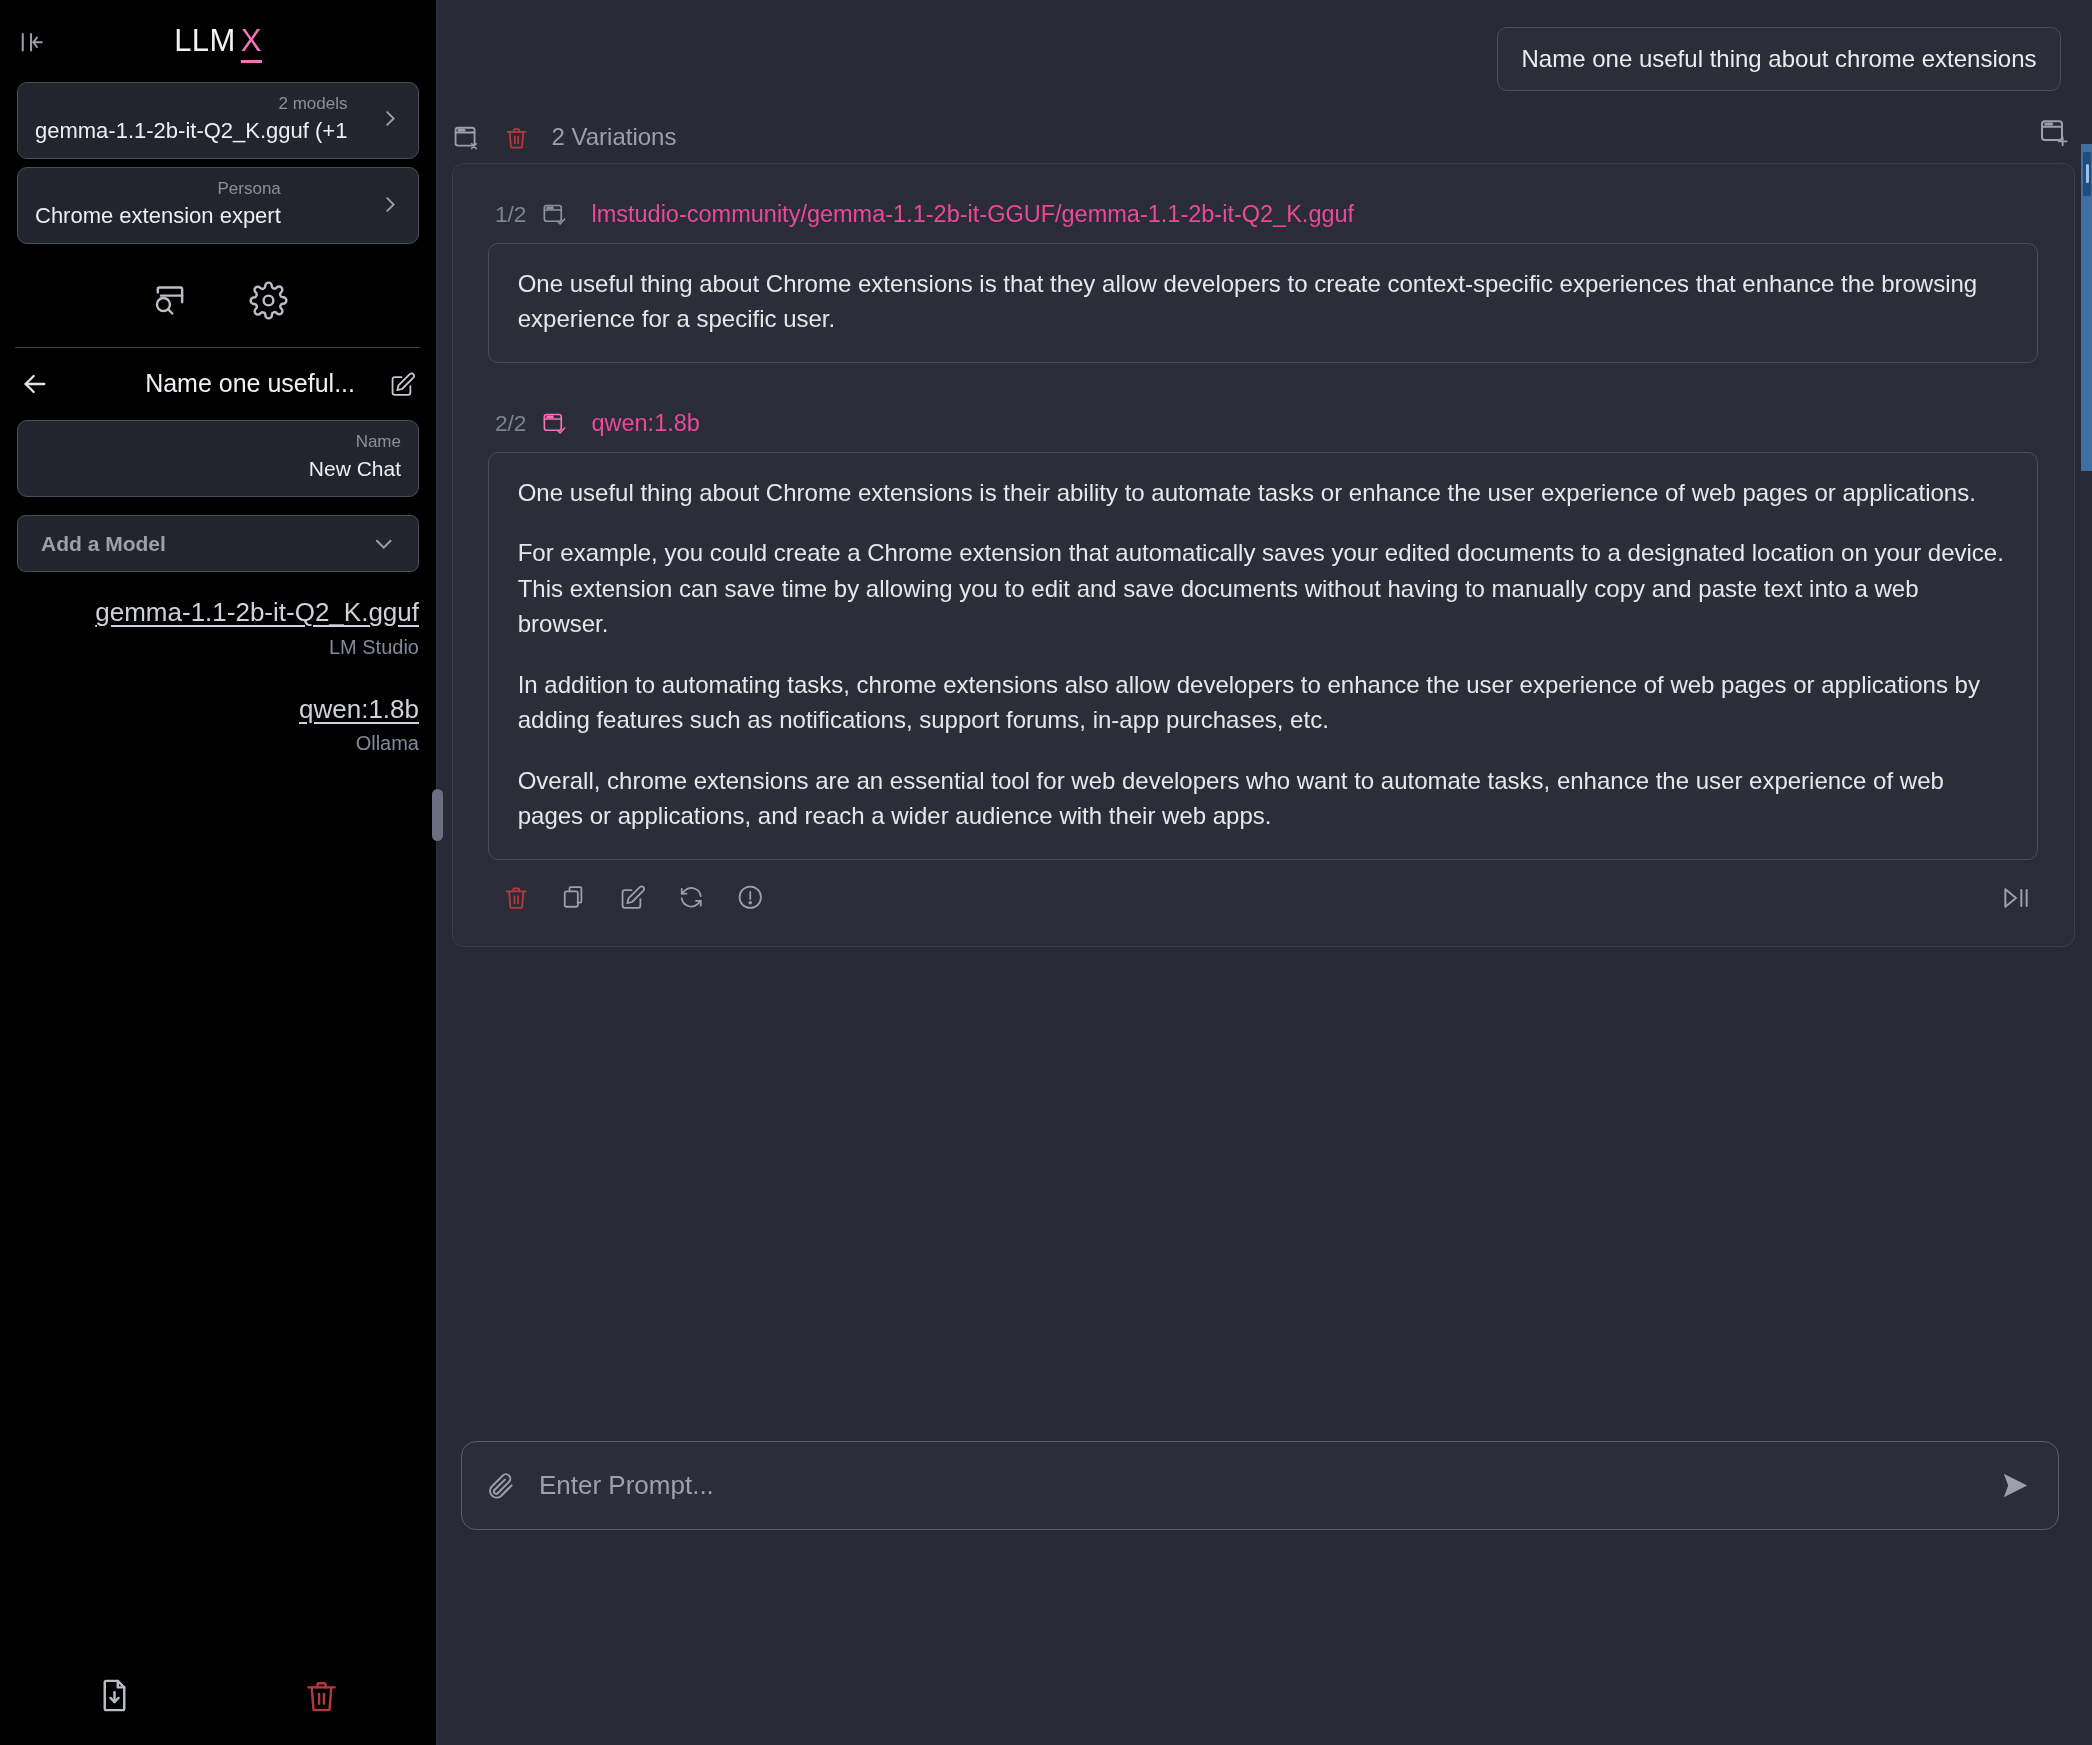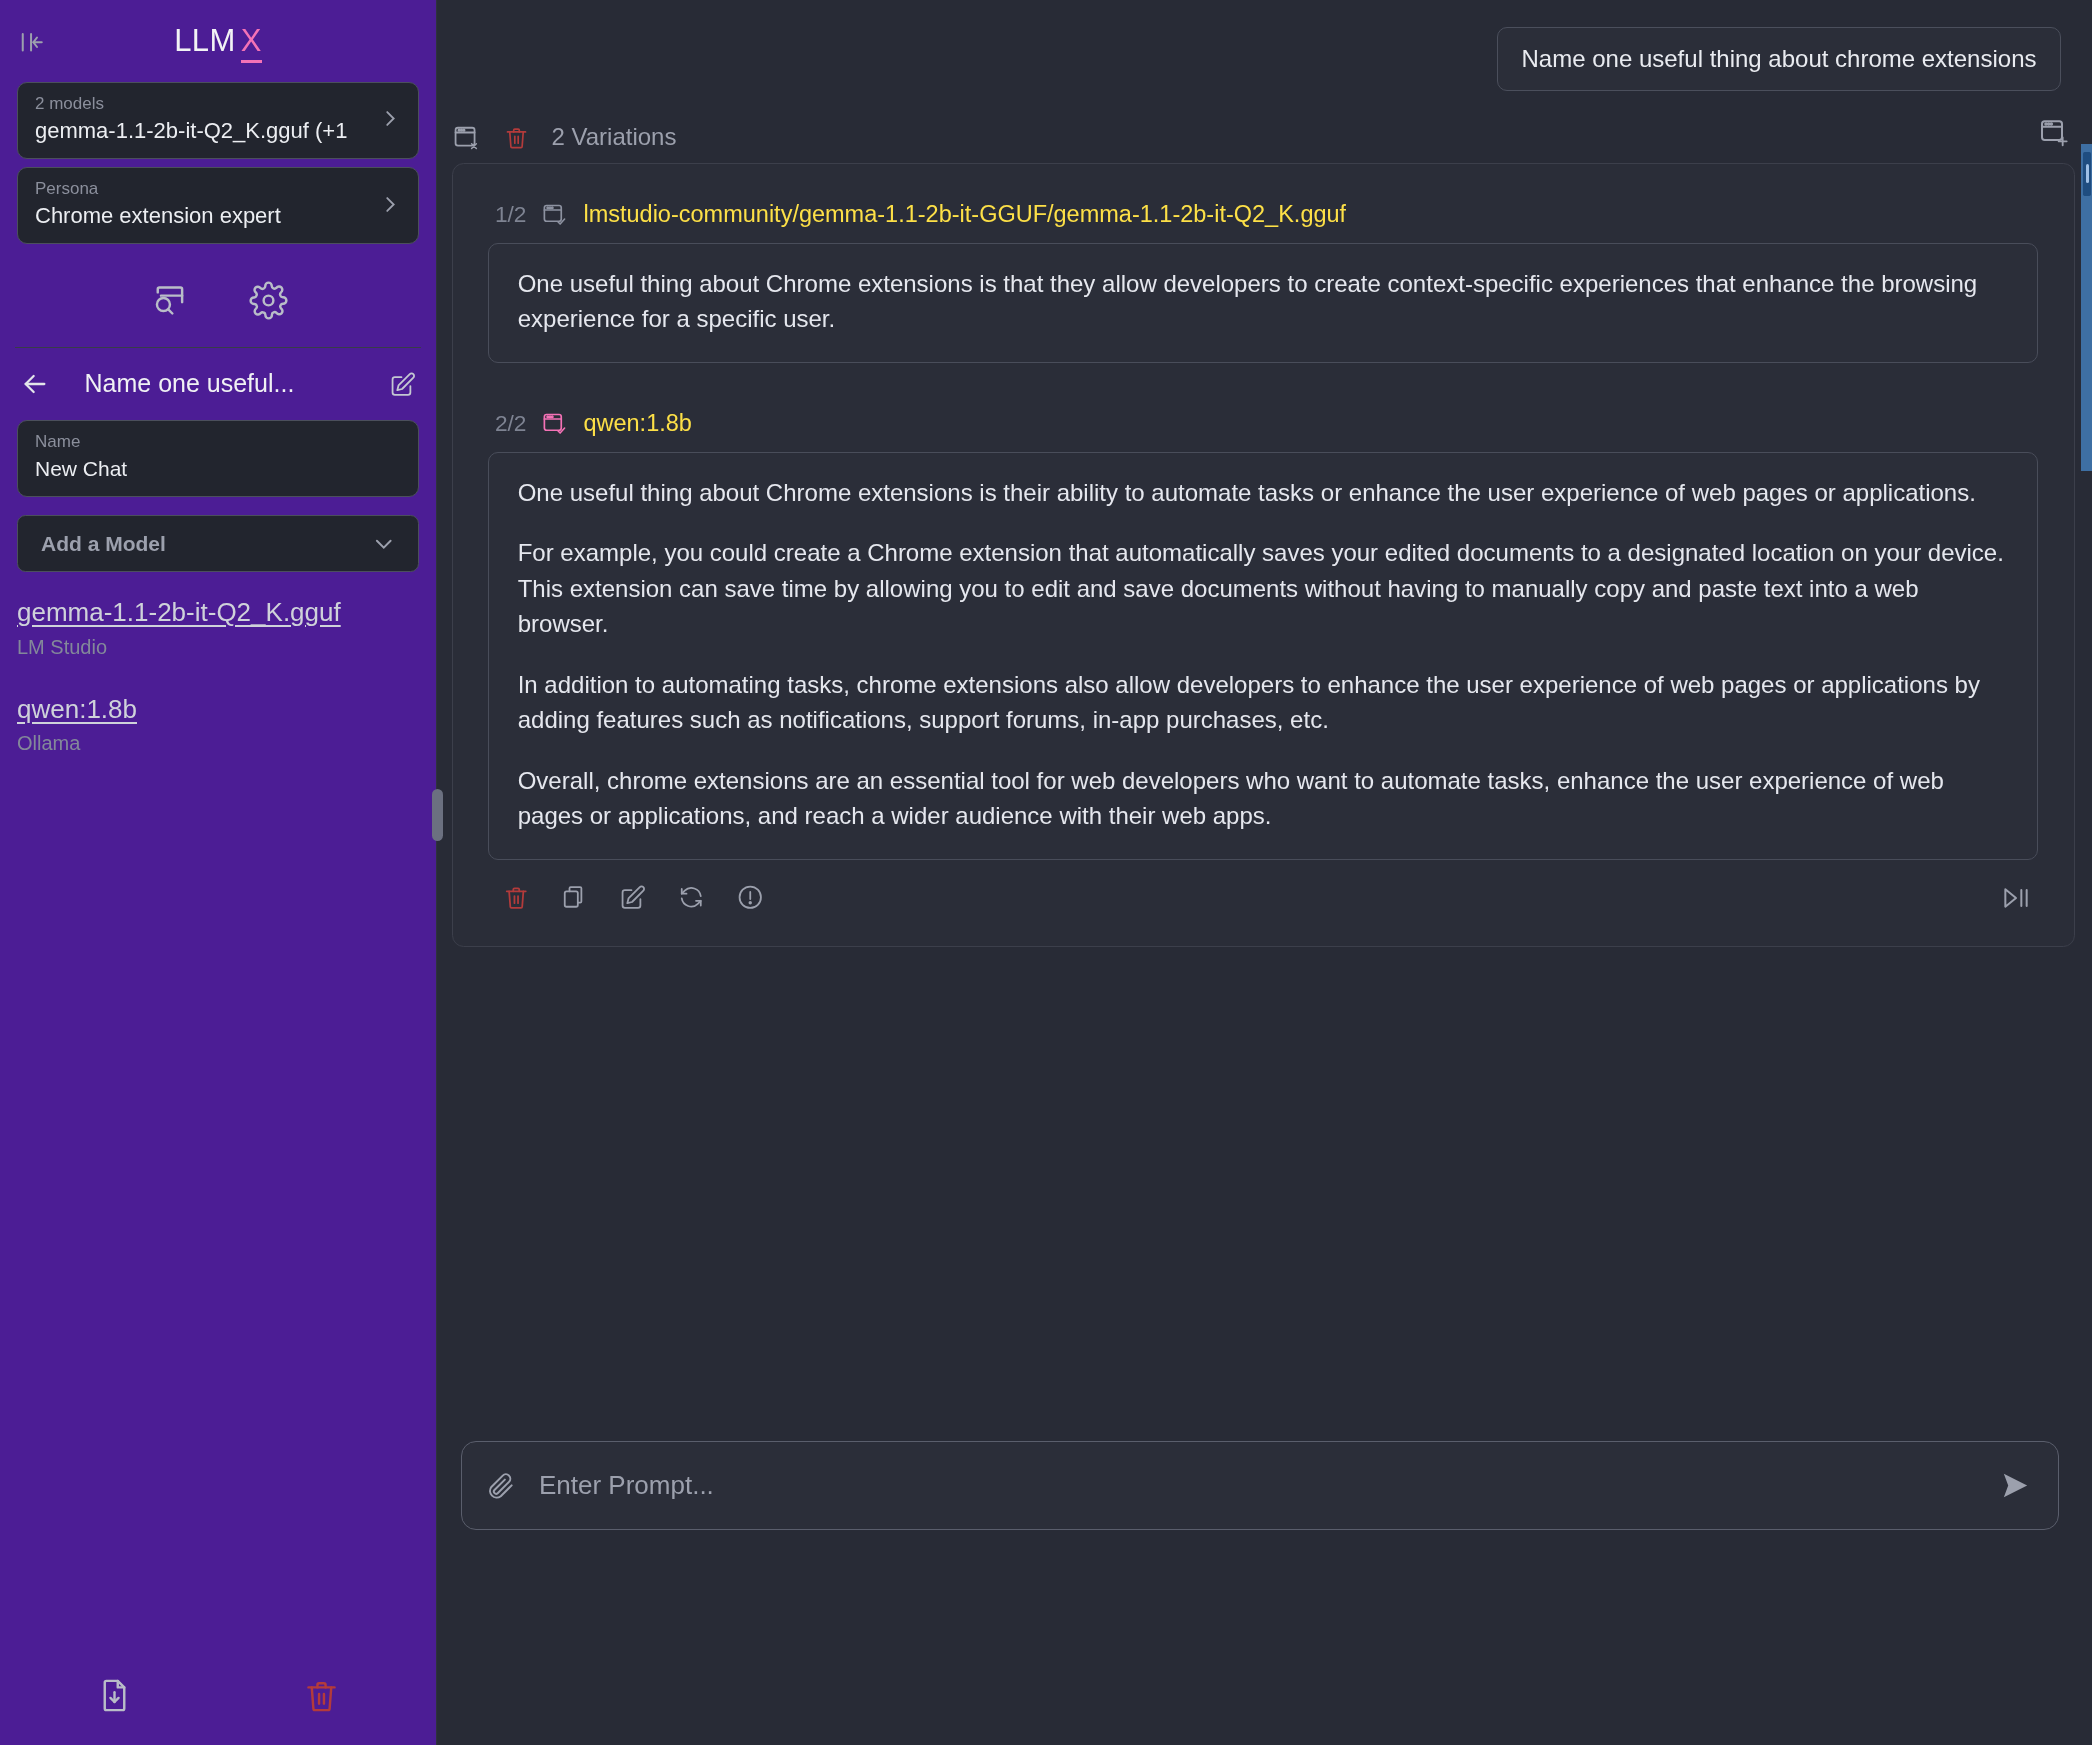--- a/index.html
+++ b/index.html
@@ -14,26 +14,27 @@
     display: flex;
     width: 2093px;
     height: 1745px;
     position: relative;
   }
 
   
   .sidebar {
     width: 437px;
     height: 1745px;
-    background: #4c1d95;
+    background: #000000;
     border-right: 0.8px solid #2f323d;
     display: flex;
     flex-direction: column;
     position: relative;
     flex: 0 0 437px;
+    text-align: right;
   }
   .sb-top {
     position: relative;
     height: 82px;
     display: flex;
     align-items: center;
     justify-content: center;
   }
   .collapse-btn {
     position: absolute;
@@ -267,23 +268,24 @@
     align-items: center;
     gap: 15px;
     padding: 11.7px 0 15px 13.4px;
   }
   .var-idx {
     font-size: 22.7px;
     color: #7e8392;
   }
   .var-model {
     font-size: 23.5px;
-    color: #fde047;
+    color: #ec4899;
     white-space: nowrap;
     overflow: hidden;
+    margin-left: 8px;
   }
 
   .resp-box {
     border: 0.8px solid #494d5a;
     border-radius: 10px;
     background: #2b2e39;
     padding: 22px 28.5px 25px 28.5px;
     margin: 0 6.7px;
   }
   .resp-box p {

